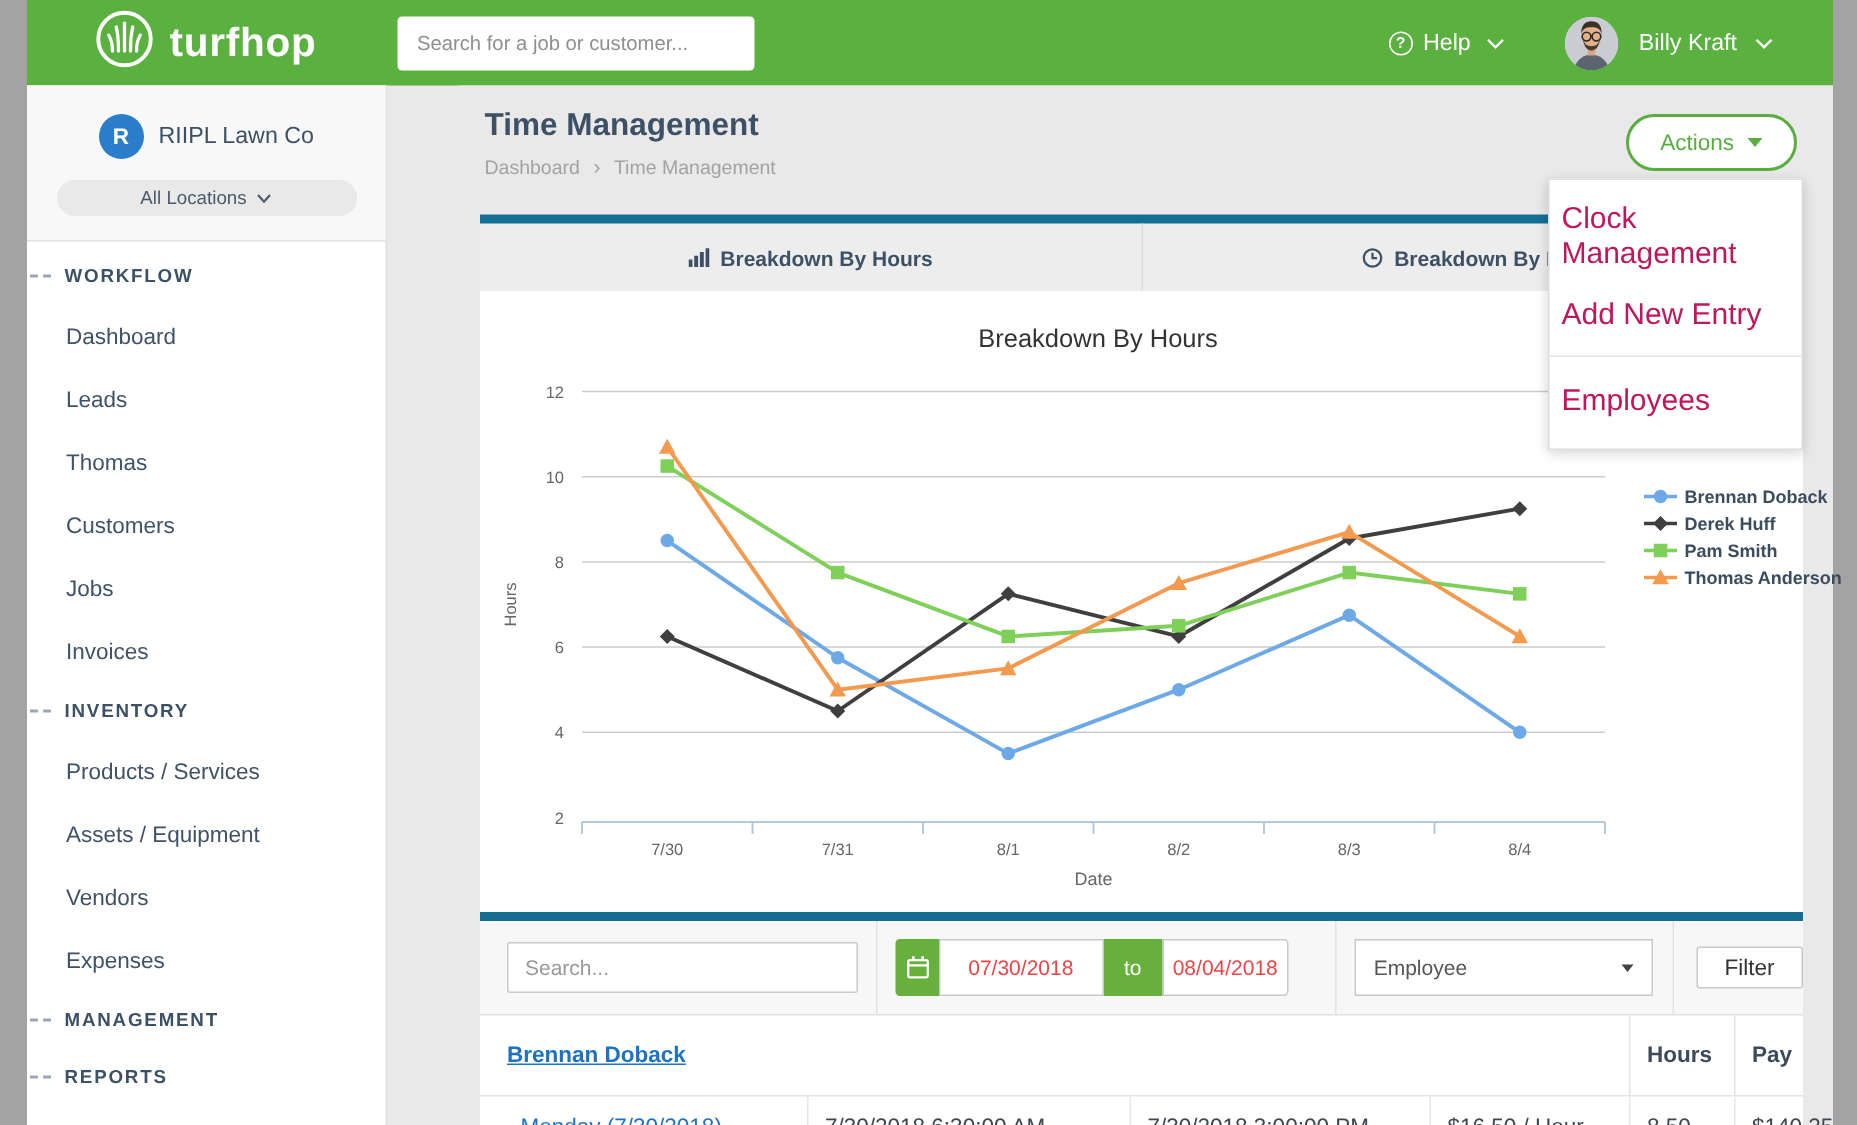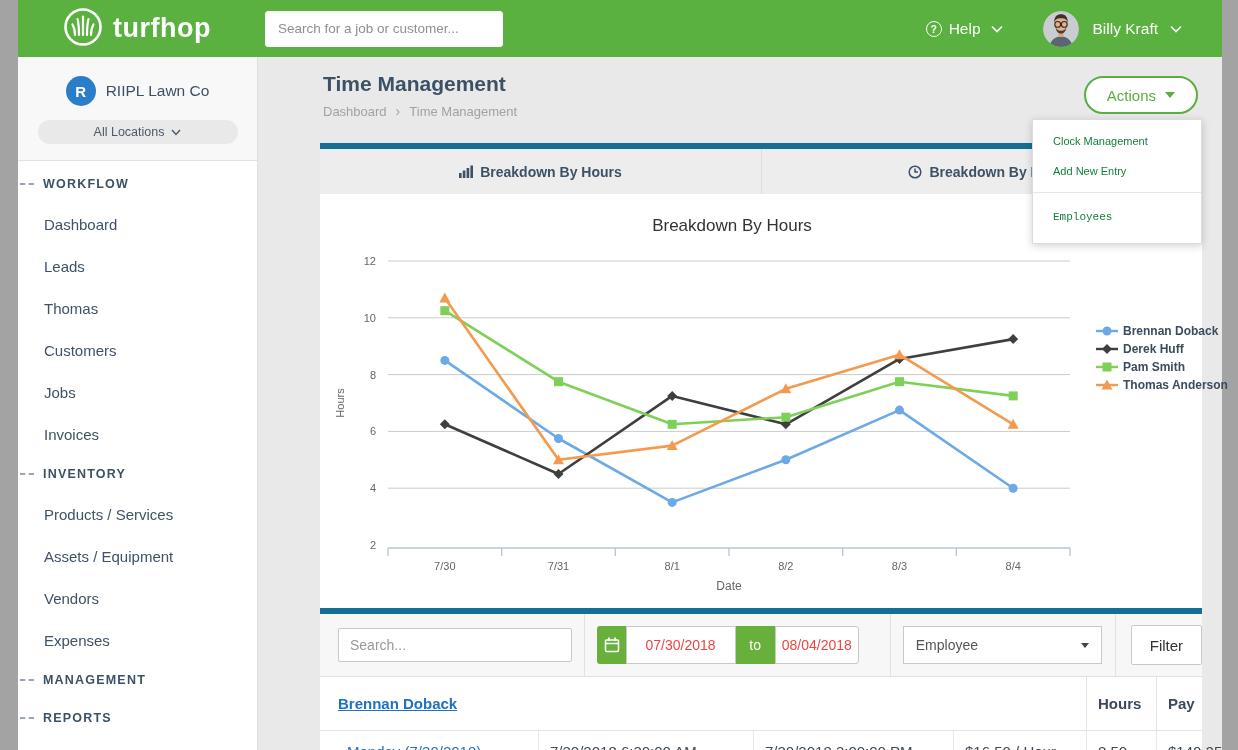--- a/index.html
+++ b/index.html
@@ -47,23 +47,23 @@
   .page-title { font-size:21px; font-weight:bold; color:#3d5166; padding-left:3px; }
   .breadcrumb { margin-top:7px; font-size:13px; color:#a2a2a2; padding-left:3px; display:flex; align-items:center; }
   .breadcrumb .sep { margin:0 9px; font-size:14px; }
   .actions-btn { position:absolute; top:19px; right:24px; height:38px; padding:0 21px; background:#fff;
     border:2px solid #5aad41; border-radius:19px; color:#5aad41; font-size:15px; display:flex;
     align-items:center; cursor:pointer; }
   .actions-caret { width:0; height:0; border-left:5px solid transparent; border-right:5px solid transparent;
     border-top:6px solid #5aad41; margin-left:9px; }
   .dropdown { position:absolute; top:62px; right:20px; width:170px; background:#fff;
     border:1px solid #dcdcdc; box-shadow:0 2px 8px rgba(0,0,0,.18); z-index:50; padding:6px 0; }
-  .dd-item { padding:9px 20px; font-size:11px; color:#15803d; cursor:pointer; }
+  .dd-item { padding:9px 8px; font-size:20px; color:#be185d; cursor:pointer; }
   .dd-divider { border-top:1px solid #e6e6e6; margin:6px 0; }
-  .dd-item.last { padding-top:12px; padding-bottom:14px;font-family:Liberation Mono, monospace; }
+  .dd-item.last { padding-top:12px; padding-bottom:14px; }
 
   
   .tabbar { border-top:6px solid #156f94; display:flex; height:51px; background:#ededed; }
   .tab { width:50%; display:flex; align-items:center; justify-content:center; font-size:14px;
     font-weight:bold; color:#3d5166; cursor:pointer; }
   .tab + .tab { border-left:1px solid #dcdcdc; }
   .tab svg { margin-right:7px; }
 
   
   .chart-panel { background:#fff; height:414px; }
@@ -84,21 +84,21 @@
     font-size:14px; color:#ef4444; outline:none; font-family:"Liberation Sans", sans-serif; }
   .date-input.second { width:84px; border-radius:0 3px 3px 0; }
   .to-box { width:42px; height:38px; background:#68b03c; color:#fff; font-size:14px; display:flex;
     align-items:center; justify-content:center; }
   .v-div.d2 { margin-left:31px; }
   .emp-select { margin-left:12px; width:211px; height:38px; background:#fff; border:1px solid #c9c9c9;
     display:flex; align-items:center; padding:0 12px; font-size:14px; color:#555; cursor:pointer; }
   .sel-caret { margin-left:auto; width:0; height:0; border-left:4px solid transparent;
     border-right:4px solid transparent; border-top:5px solid #444; }
   .v-div.d3 { margin-left:13px; }
-  .filter-btn { margin-left:15px; width:76px; height:40px; background:#fff; border:1px solid #c9c9c9;
+  .filter-btn { margin-left:15px; width:76px; height:28px; background:#fff; border:1px solid #c9c9c9;
     border-radius:2px; font-size:15px; color:#333; cursor:pointer; font-family:"Liberation Sans", sans-serif; }
 
   
   .table { background:#fff; border-top:1px solid #e0e0e0; }
   .t-head, .t-row { display:grid; grid-template-columns:218px 215px 200px 133px 70px 94px; }
   .t-head { height:54px; border-bottom:1px solid #e3e3e3; }
   .th-name { grid-column:1 / span 4; display:flex; align-items:center; padding-left:18px; }
   .th-name a { font-size:15px; font-weight:bold; color:#1d72c4; text-decoration:underline; cursor:pointer; }
   .th-col { display:flex; align-items:center; font-size:15px; font-weight:bold; color:#3c4a5a;
     border-left:1px solid #e3e3e3; padding-left:11px; }

